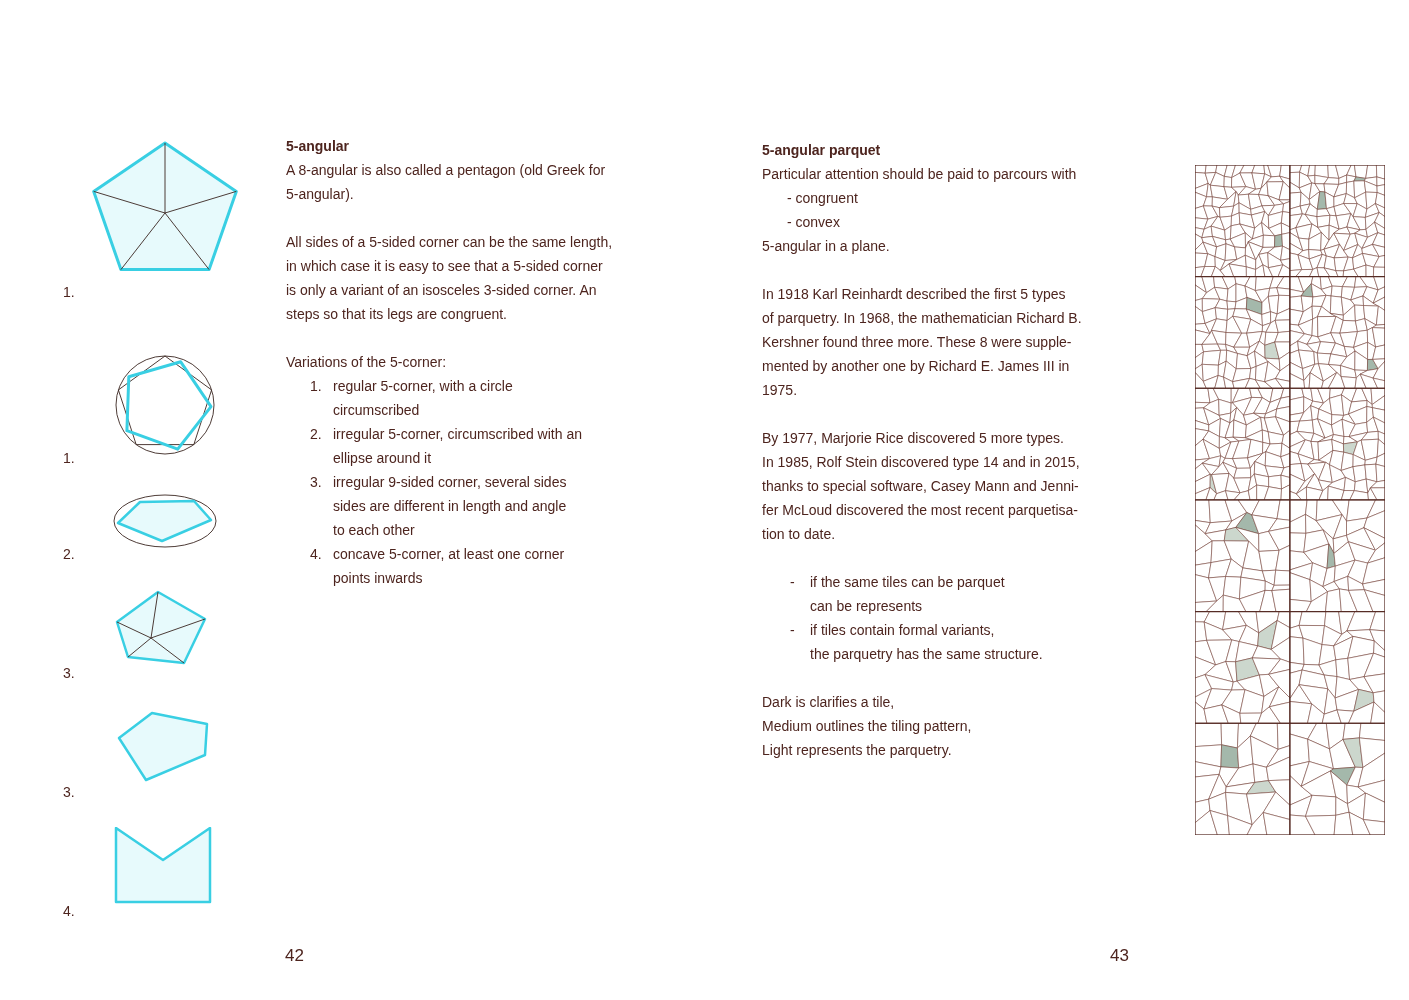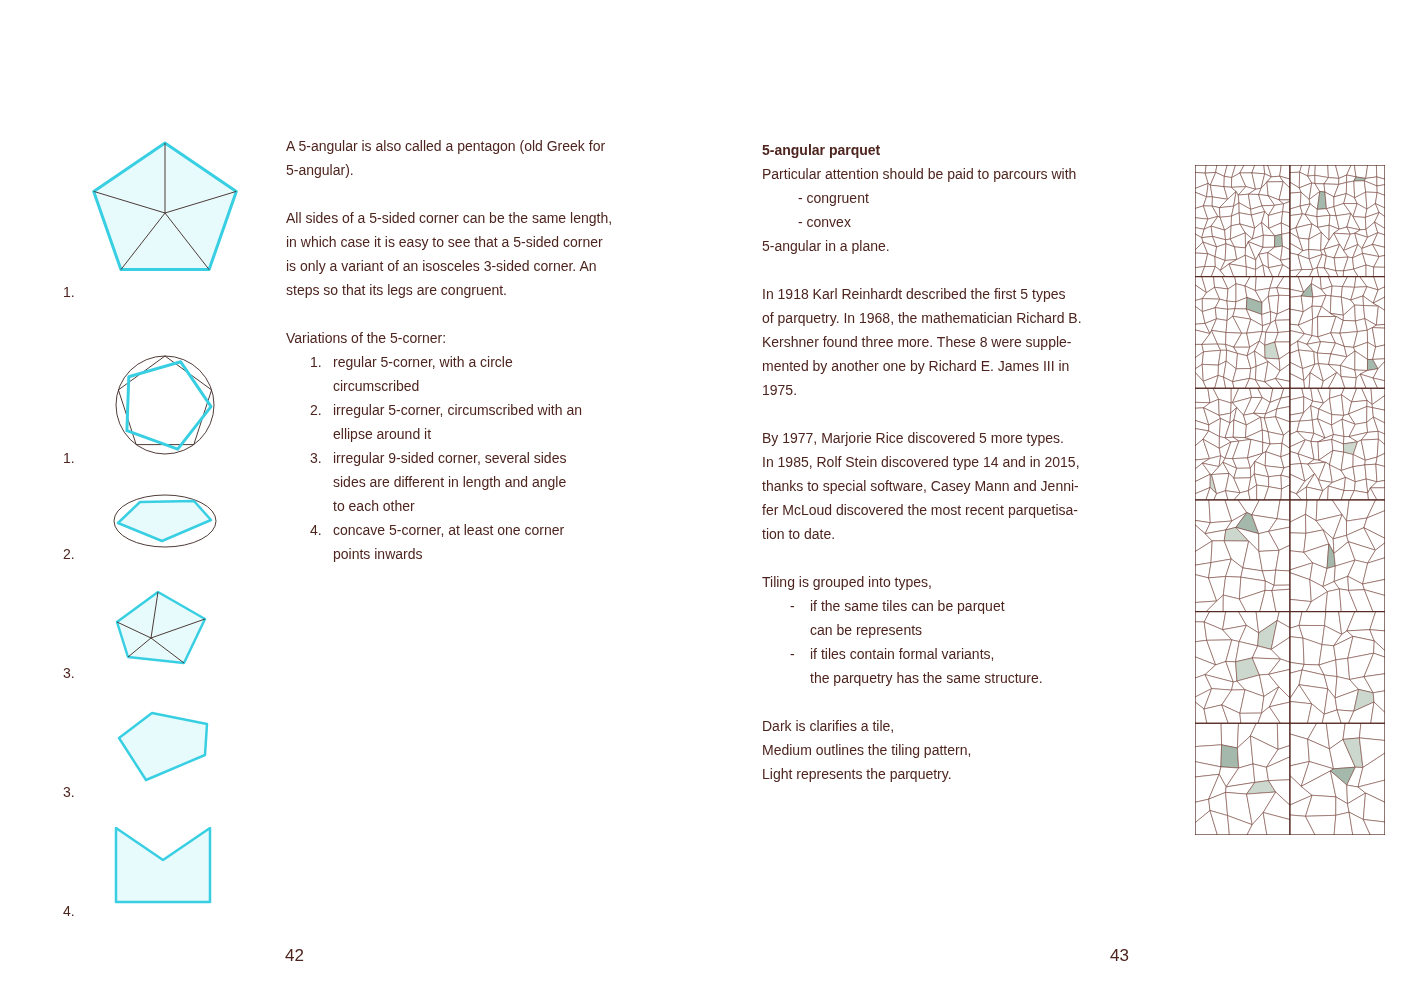--- a/index.html
+++ b/index.html
@@ -17,21 +17,21 @@
   .col{position:absolute;}
   .ln{line-height:24px;white-space:pre;}
   .heading{font-weight:bold;line-height:24px;}
   .spacer{height:24px;}
   .fig-label{position:absolute;left:63px;line-height:18px;}
   .fig{position:absolute;}
   .cy{stroke:var(--cyan);stroke-width:3;fill:var(--cyanfill);stroke-linejoin:round;}
   .thin{stroke:var(--thin);stroke-width:0.9;fill:none;}
   .vitem{display:flex;}
   .vnum{width:23px;margin-left:24px;line-height:24px;flex:none;}
-  .dashitem{margin-left:36px;}
+  .dashitem{margin-left:25px;}
   .titem{display:flex;}
   .tdash{width:20px;margin-left:28px;line-height:24px;flex:none;}
   .pagenum{position:absolute;font-size:17px;line-height:16px;}
   #parquet-svg{position:absolute;left:1195px;top:165px;}
 </style>
 </head>
 <body>
 
 <div class="page">
 
@@ -77,22 +77,23 @@
 
   <svg class="fig" style="left:116px;top:711px" width="94" height="72">
     <polygon class="cy" style="stroke-width:2.5" points="3,27 36,2 91,13 89,44 30,69"></polygon>
   </svg>
 
   <svg class="fig" style="left:114px;top:827px" width="98" height="77">
     <polygon class="cy" style="stroke-width:2.5" points="2,1 49,33 96,1 96,75 2,75"></polygon>
   </svg>
 
   <div class="col" style="left:286px;top:134px;width:410px">
+    <div class="heading">5-angular</div>
     <div>
-        <div class="ln">A 5-angular is also called a pentagon (old Greek for</div>
+        <div class="ln">A 8-angular is also called a pentagon (old Greek for</div>
         <div class="ln">5-angular).</div>
       </div>
     <div class="spacer"></div>
     <div>
         <div class="ln">All sides of a 5-sided corner can be the same length,</div>
         <div class="ln">in which case it is easy to see that a 5-sided corner</div>
         <div class="ln">is only a variant of an isosceles 3-sided corner. An</div>
         <div class="ln">steps so that its legs are congruent.</div>
       </div>
     <div class="spacer"></div>
@@ -144,21 +145,20 @@
       </div>
     <div class="spacer"></div>
     <div>
         <div class="ln">By 1977, Marjorie Rice discovered 5 more types.</div>
         <div class="ln">In 1985, Rolf Stein discovered type 14 and in 2015,</div>
         <div class="ln">thanks to special software, Casey Mann and Jenni-</div>
         <div class="ln">fer McLoud discovered the most recent parquetisa-</div>
         <div class="ln">tion to date.</div>
       </div>
     <div class="spacer"></div>
-    <div class="ln">Tiling is grouped into types,</div>
     <div class="titem">
       <span class="tdash">-</span>
       <div>
           <div class="ln">if the same tiles can be parquet</div>
           <div class="ln">can be represents</div>
         </div>
     </div>
     <div class="titem">
       <span class="tdash">-</span>
       <div>

